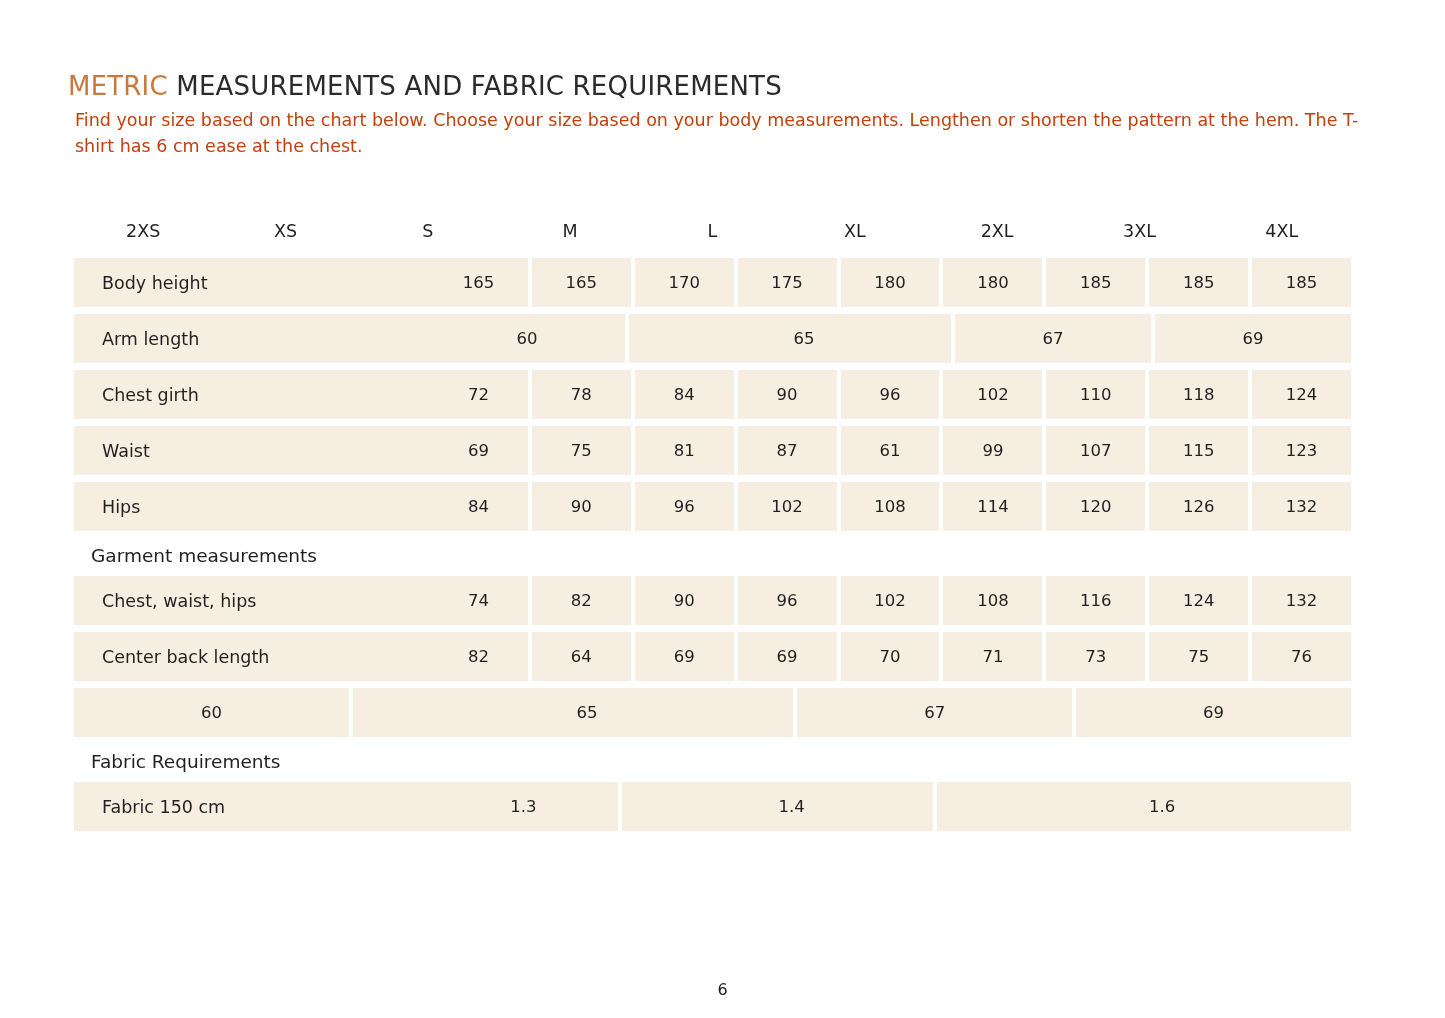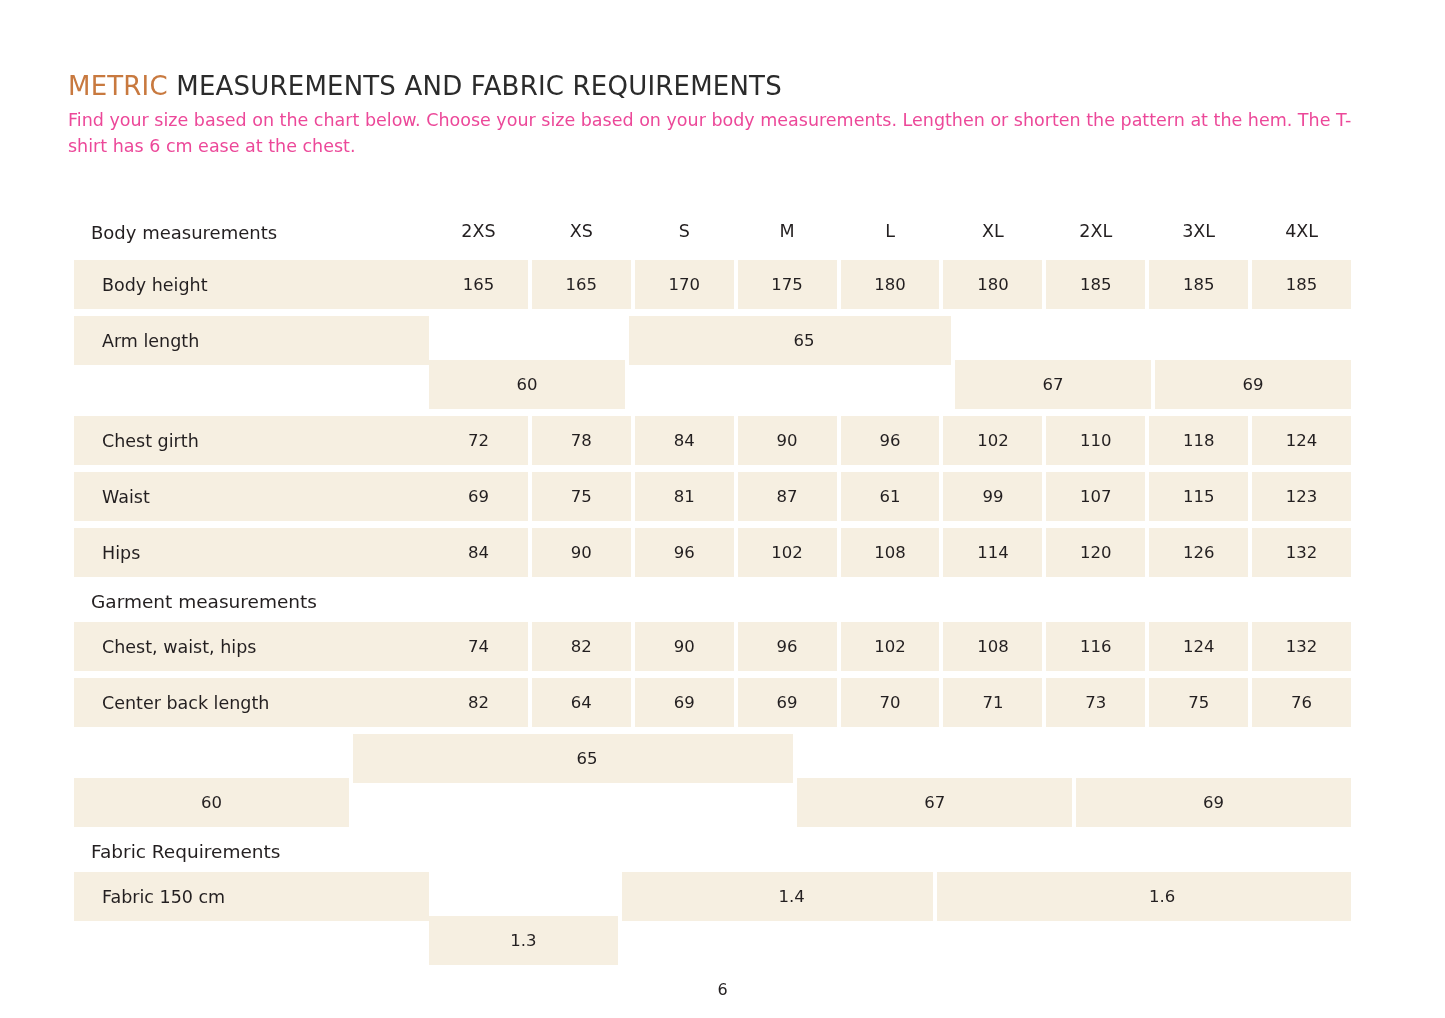--- a/index.html
+++ b/index.html
@@ -39,22 +39,23 @@
   .title .accent {
     color: #c8793f;
   }
   .title .rest {
     color: #2b2b2b;
   }
   .subtitle {
     margin-top: 6px;
     font-size: 17.5px;
     line-height: 1.48;
-    color: #ec4899;
+    color: #c2410c;
     max-width: 1310px;
+    margin-left: 7px;
   }
 
   
   .table-area {
     position: absolute;
     left: 74px;
     top: 210px;
     width: 1285px;
   }
 
@@ -110,21 +111,21 @@
     color: #231f20;
     box-sizing: border-box;
   }
   .cell.w1 { flex: 1 1 0; }
   .cell.head {
     background: transparent;
     height: 42px;
     font-size: 17.5px;
     color: #231f20;
   }
-  .cell.span2 { flex: 2 1 0; margin-top: 44px; }
+  .cell.span2 { flex: 2 1 0; }
   .cell.span3 { flex: 3 1 0; padding-left: 28px; }
 
   
   .page-number {
     position: absolute;
     left: 0;
     top: 980px;
     width: 1445px;
     text-align: center;
     font-size: 16px;
@@ -139,21 +140,20 @@
   <div class="header">
     <div class="title">
       <span class="accent">METRIC</span><span class="rest"> MEASUREMENTS AND FABRIC REQUIREMENTS</span>
     </div>
     <div class="subtitle">Find your size based on the chart below. Choose your size based on your body measurements.  Lengthen or shorten the pattern at the hem. The T-shirt has 6 cm ease at the chest.</div>
   </div>
 
   <div class="table-area">
 
     <div class="row head">
-      <div class="label-cell plain">Body measurements</div>
       <div class="cells">
         <div class="cell head w1">2XS</div>
         <div class="cell head w1">XS</div>
         <div class="cell head w1">S</div>
         <div class="cell head w1">M</div>
         <div class="cell head w1">L</div>
         <div class="cell head w1">XL</div>
         <div class="cell head w1">2XL</div>
         <div class="cell head w1">3XL</div>
         <div class="cell head w1">4XL</div>

